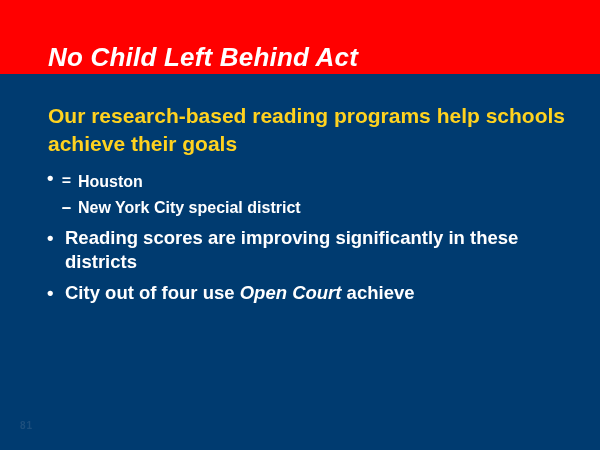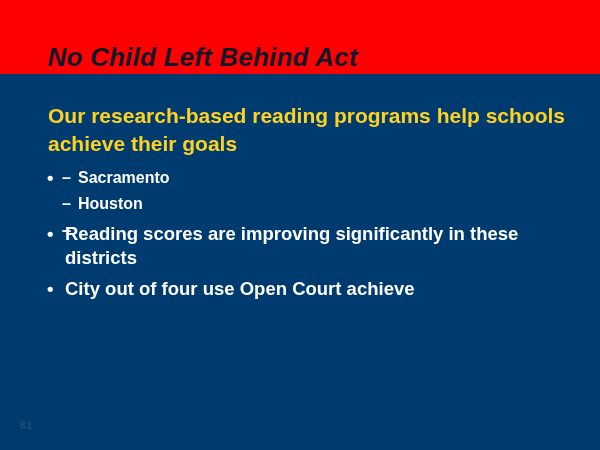--- a/index.html
+++ b/index.html
@@ -28,21 +28,21 @@
     height: 74px;
     background: #ff0000;
   }
   #slide-title {
     position: absolute;
     left: 48px;
     top: 44px;
     font-size: 26px;
     font-weight: bold;
     font-style: italic;
-    color: #0f172a;
+    color: #ffffff;
     letter-spacing: 0.2px;
     white-space: nowrap;
     line-height: 1;
   }
   #body-area {
     position: absolute;
     left: 0;
     top: 74px;
     width: 600px;
     height: 376px;
@@ -99,20 +99,21 @@
     font-weight: bold;
     color: #ffffff;
   }
   .bullet-l2:first-of-type {
     margin-top: 4px;
   }
   .gap-before {
     margin-top: 7px;
   }
   .italic-term {
+    font-style: italic;
     text-align: center;
   }
   #slide-number {
     position: absolute;
     left: 20px;
     top: 421px;
     font-size: 10px;
     font-weight: bold;
     color: #1d4f7d;
     letter-spacing: 1px;
@@ -133,34 +134,34 @@
     <div id="heading">Our research-based reading programs help schools achieve their goals</div>
 
     <div id="bullet-list">
 
       <div class="bullet-l1">
         <span class="marker">•</span>
       </div>
 
       <div class="bullet-l2">
         <span class="marker">–</span>
-        <span>Sacramento</span>
       </div>
 
       <div class="bullet-l2">
         <span class="marker">–</span>
         <span>Houston</span>
       </div>
 
       <div class="bullet-l2">
         <span class="marker">–</span>
       </div>
 
       <div class="bullet-l2">
         <span class="marker">–</span>
+        <span>New York City special district</span>
       </div>
 
       <div class="bullet-l1 gap-before">
         <span class="marker">•</span>
         <span>Reading scores are improving significantly in these districts</span>
       </div>
 
       <div class="bullet-l1 gap-before">
         <span class="marker">•</span>
         <span>City out of four use </span><span class="italic-term">Open Court</span><span> achieve</span>

